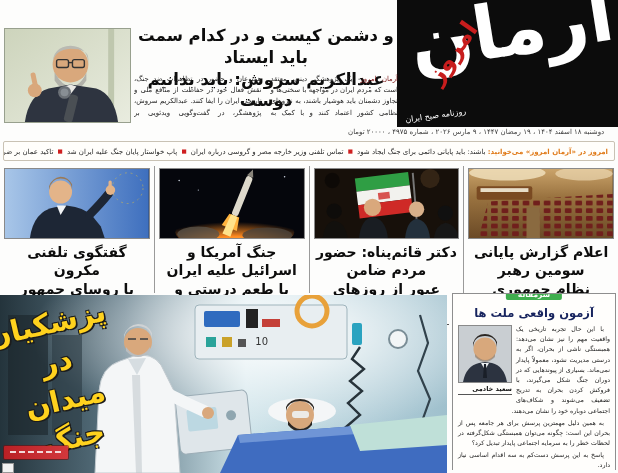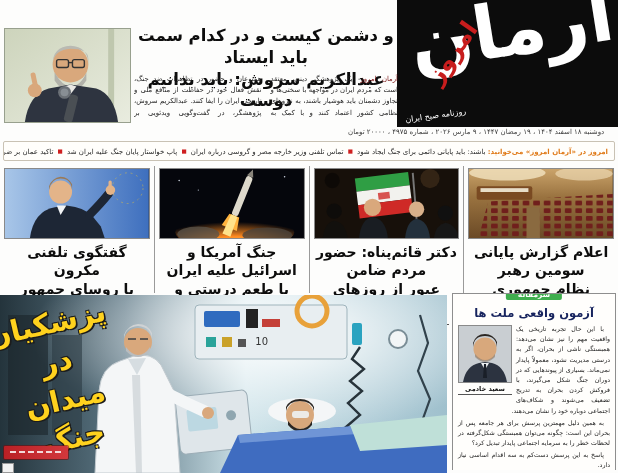--- a/index.html
+++ b/index.html
@@ -61,21 +61,21 @@
   .corner-box{position:absolute;left:2px;bottom:0;width:12px;height:10px;background:#f2f2f2;
     border:1px solid #999}
 
   
   .editorial{left:452px;top:293px;width:164px;height:177px;border:1px solid #8e8e8e;
     border-bottom:none;background:#fffefc;padding:10px 5px 12px;overflow:hidden}
   .ed-kicker{position:absolute;top:-5px;left:50%;transform:translateX(-50%);
     background:#3fae4e;color:#fff;font-size:7.5px;font-weight:bold;line-height:11px;
     padding:0 12px;border-radius:2px;white-space:nowrap}
   .ed-title{text-align:center;font-weight:bold;font-size:11.5px;color:#17245e;margin:2px 0 4px}
-  .ed-photo{float:left;width:54px;margin:1px 4px 2px 0;text-align:center}
+  .ed-photo{float:left;width:54px;margin:1px 4px 2px 0;text-align:right}
   .ed-photo .frame{width:54px;height:58px;border:1px solid #8a8a8a;background:#c9ced2;overflow:hidden}
   .ed-photo svg{display:block;width:100%;height:100%}
   .ed-photo .cap{font-size:6.5px;font-weight:bold;color:#111;margin-top:2px;
     border-bottom:1px solid #555;padding-bottom:1px}
   .ed-body{font-size:6.3px;line-height:1.62;text-align:justify;color:#1d1d1d}
   .ed-body p{margin-bottom:2px;text-indent:6px}
 </style>
 </head>
 <body>
 

